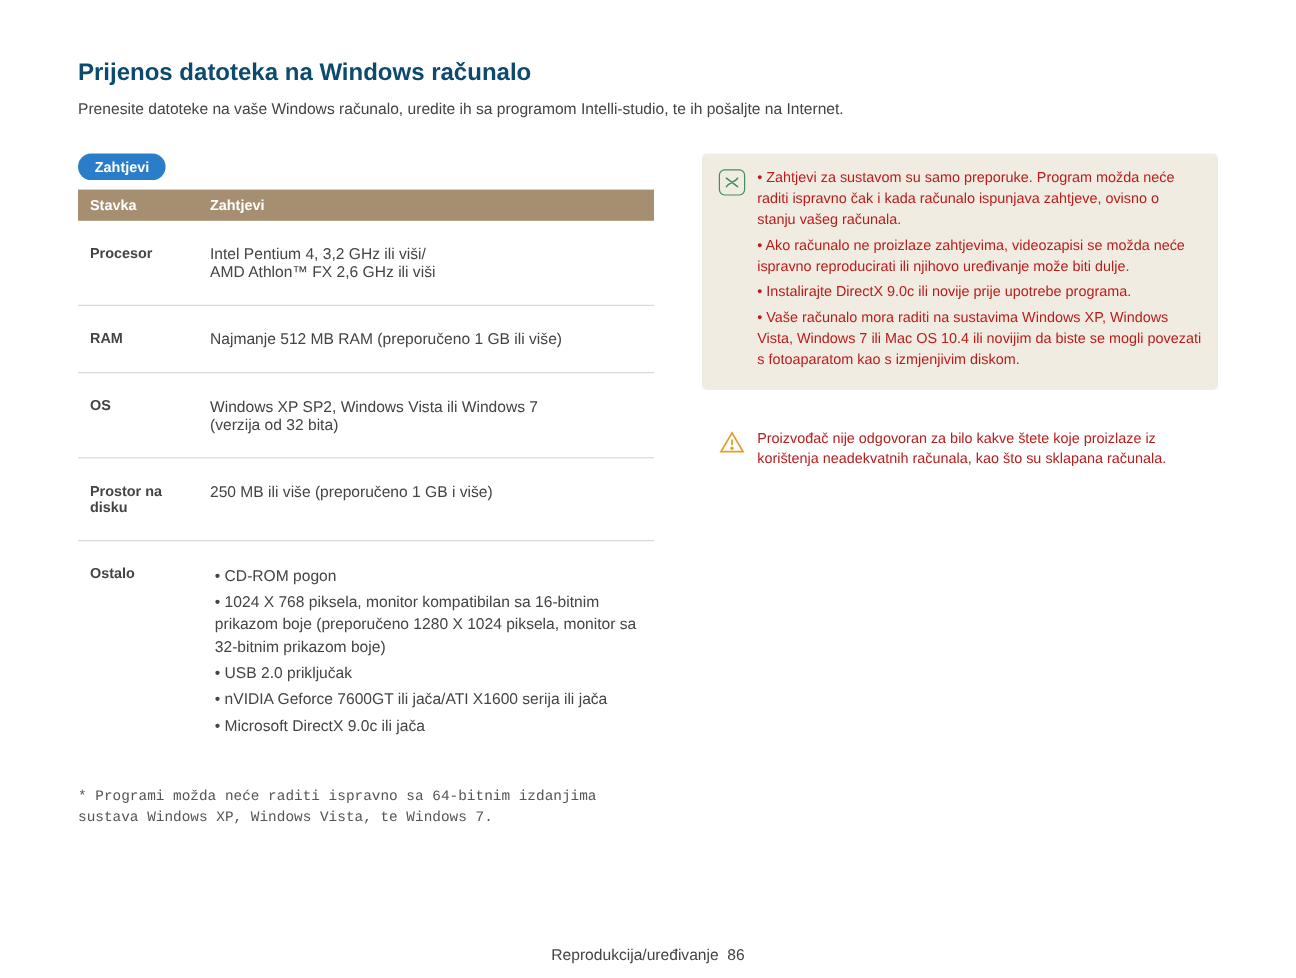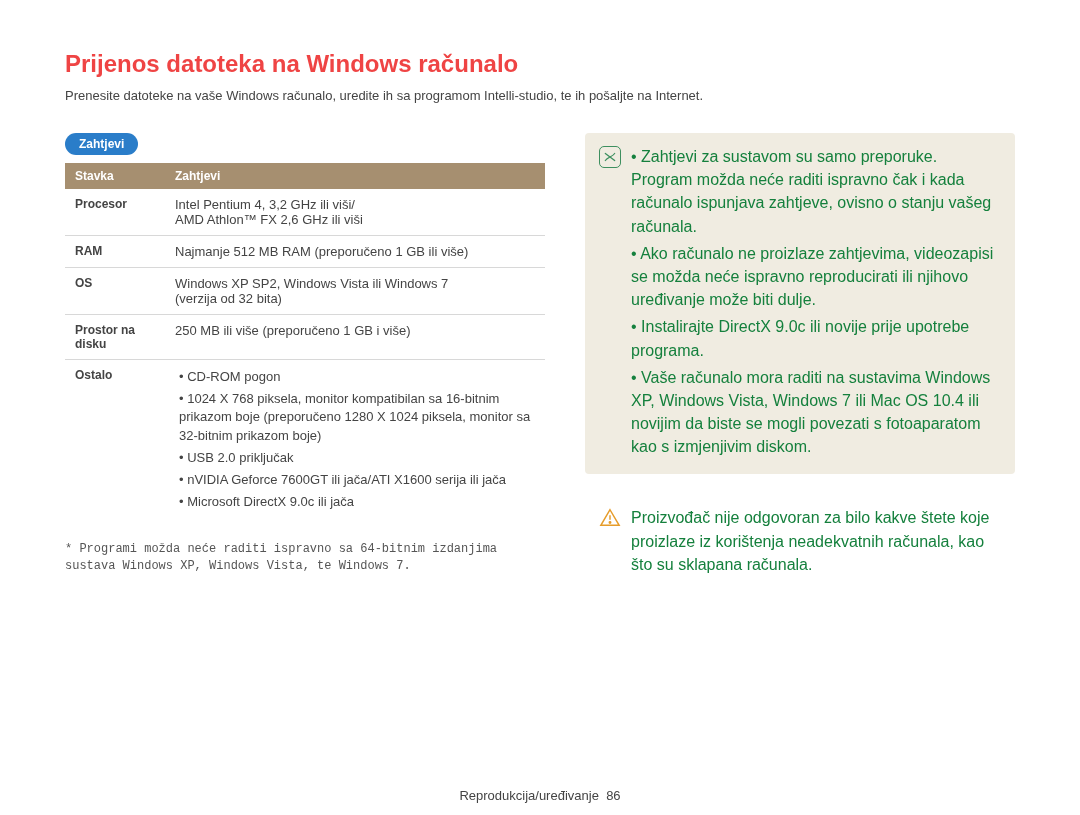--- a/index.html
+++ b/index.html
@@ -7,22 +7,22 @@
     font-family: Arial, Helvetica, sans-serif;
     font-size: 13px;
     color: #333;
     background: #fff;
     width: 1080px;
     height: 815px;
     position: relative;
     padding: 50px 65px 0 65px;
   }
   .title {
-    color: #ef4444;
-    font-size: 24px;
+    color: #0c4a6e;
+    font-size: 20px;
     font-weight: bold;
     margin-bottom: 10px;
   }
   .intro {
     font-size: 13px;
     color: #444;
     margin-bottom: 30px;
   }
   .columns {
     display: flex;
@@ -48,21 +48,21 @@
   thead th {
     background: #a68f70;
     color: #fff;
     text-align: left;
     font-weight: bold;
     padding: 6px 10px;
     font-size: 12px;
     margin-top: 44px;
   }
   tbody td {
-    padding: 8px 10px;
+    padding: 20px 10px;
     border-top: 1px solid #d8d8d8;
     vertical-align: top;
     color: #444;
   }
   tbody tr:first-child td { border-top: none; }
   tbody td:first-child {
     font-weight: bold;
     width: 100px;
     font-size: 12px;
   }
@@ -96,21 +96,21 @@
     justify-content: center;
   }
   .info-icon {
     border: 1.5px solid #3e8f5f;
     border-radius: 5px;
     color: #3e8f5f;
   }
   .info-icon svg { width: 14px; height: 14px; }
   .warn-icon { color: #e69c2a; }
   .warn-icon svg { width: 22px; height: 22px; }
-  .note-body { font-size: 16px; color: #15803d; line-height: 1.45; }
+  .note-body { font-size: 12px; color: #b91c1c; line-height: 1.45; }
   .note-body ul { list-style: none; }
   .note-body ul li::before { content: "• "; }
   .note-body ul li { margin-bottom: 4px; }
   .page-footer {
     position: absolute;
     bottom: 12px;
     left: 0;
     width: 100%;
     text-align: center;
     font-size: 13px;

